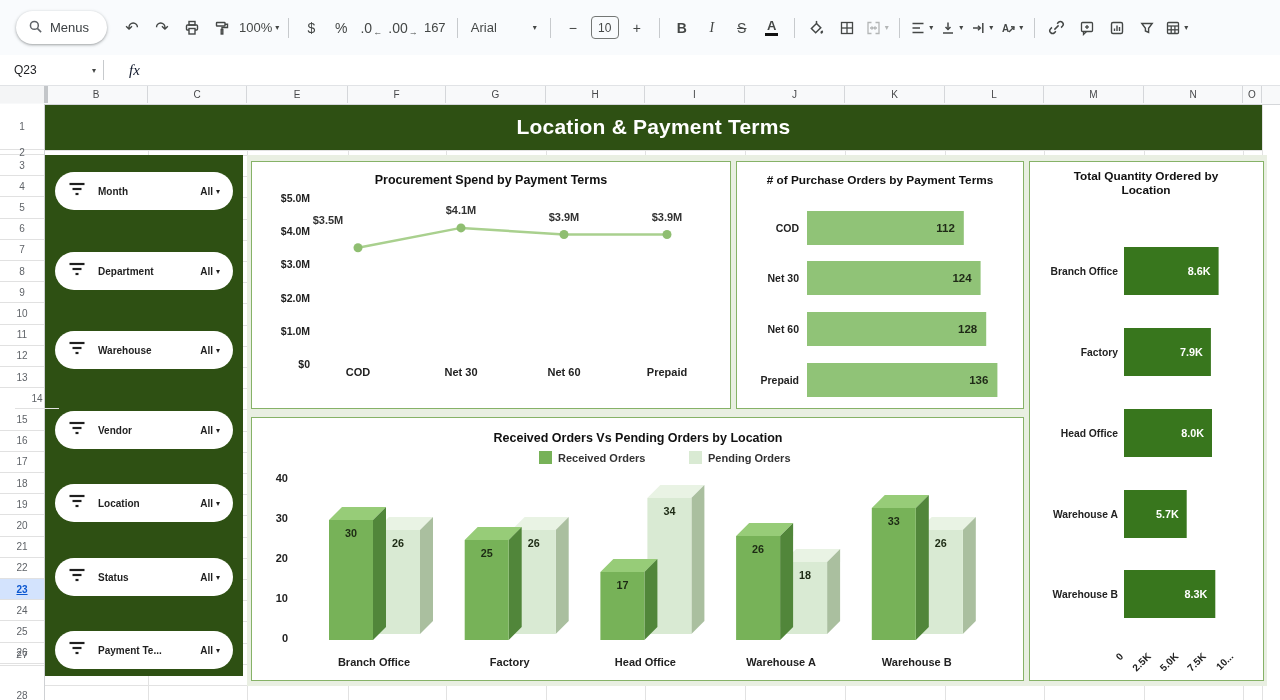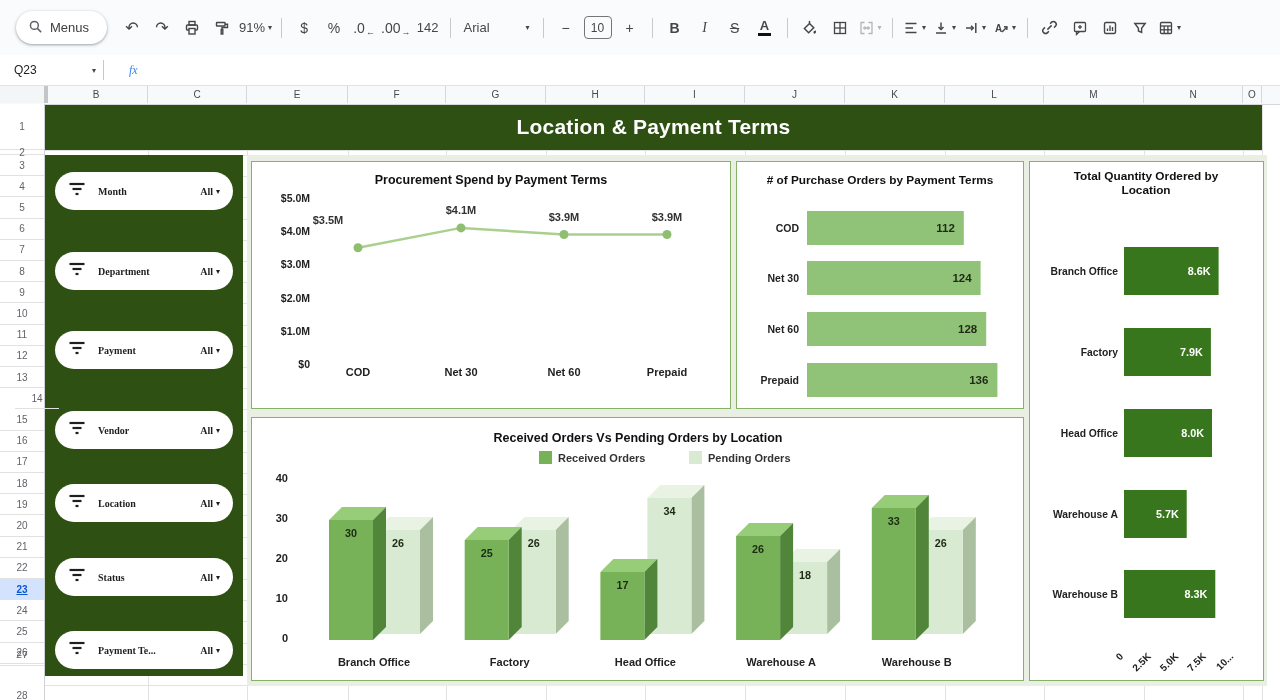--- a/index.html
+++ b/index.html
@@ -22,41 +22,41 @@
   .fs-box{width:26px;height:21px;border:1px solid #747775;border-radius:4px;display:flex;align-items:center;
           justify-content:center;font-size:12px;color:#444746;margin:0 3px;}
   .sub-arrow{font-size:9px;margin-top:8px;margin-left:1px;}
   .a-color{display:flex;flex-direction:column;align-items:center;line-height:12px;}
   .a-color .bar{width:13px;height:3px;background:#111;margin-top:1px;}
 
   
   .formula-bar{position:absolute;left:0;top:55px;width:1280px;height:30px;background:#fff;
                border-bottom:1px solid #e1e3e6;display:flex;align-items:center;z-index:10;}
   .name-box{width:82px;padding-left:14px;font-size:12px;color:#202124;display:flex;align-items:center;justify-content:space-between;}
-  .fx{font-style:italic;font-size:12px;color:#3b82f6;margin-left:18px;font-family:"Liberation Serif",serif;}
+  .fx{font-style:italic;font-size:15px;color:#0f172a;margin-left:18px;font-family:"Liberation Serif",serif;}
 
   
   .col-header-row{position:absolute;left:0;top:85px;width:1280px;height:19px;background:#f8f9fa;
                   border-bottom:1px solid #d5d7da;z-index:6;}
   .col-cell{position:absolute;top:0;height:18px;border-right:1px solid #d5d7da;font-size:10px;color:#47484a;
             display:flex;align-items:center;justify-content:center;}
   .corner-cell{position:absolute;left:0;top:0;width:44px;height:18px;background:#f4f5f6;border-right:4px solid #c3c6c9;}
   .row-headers{position:absolute;left:0;top:104px;width:44px;bottom:0;background:#fff;border-right:1px solid #cfd1d4;z-index:6;}
   .row-cell{position:absolute;left:0;width:44px;border-bottom:1px solid #e1e1e1;font-size:10px;color:#5f6368;
             display:flex;align-items:center;justify-content:center;box-sizing:border-box;}
   .row-cell.selected{background:#d3e3fd;color:#0b57d0;font-weight:700;text-decoration:underline;}
   .gridlines{position:absolute;left:0;top:104px;width:1280px;height:596px;z-index:1;}
   .vline{position:absolute;width:1px;background:#e2e2e2;}
   .hline{position:absolute;height:1px;background:#e2e2e2;}
 
   
   .dash-title{position:absolute;left:45px;top:104px;width:1217px;height:46px;background:var(--dark-green);
               display:flex;align-items:center;justify-content:center;z-index:2;}
   .dash-title span{color:#fff;font-weight:700;font-size:21px;letter-spacing:.2px;}
-  .sidebar{position:absolute;left:45px;top:155px;width:198px;height:521px;background:var(--dark-green);z-index:2;font-family:Liberation Serif, serif;}
+  .sidebar{position:absolute;left:45px;top:155px;width:198px;height:521px;background:var(--dark-green);z-index:2;}
   .canvas-bg{position:absolute;left:247px;top:155px;width:1020px;height:531px;background:var(--canvas-green);z-index:2;}
   .filter-pill{position:absolute;left:10px;width:178px;height:38px;background:#fff;border-radius:19px;
                display:flex;align-items:center;padding:0 13px;box-sizing:border-box;cursor:pointer;}
   .filter-pill .flabel{flex:1;font-size:10px;font-weight:700;color:#1f1f1f;margin-left:12px;white-space:nowrap;overflow:hidden;}
   .filter-pill .fval{font-size:10px;font-weight:700;color:#1f1f1f;}
   .filter-pill .caret{color:#1f1f1f;font-size:8px;}
   .panel{position:absolute;background:#fff;border:1px solid var(--panel-border);box-sizing:border-box;z-index:3;}
   .panel svg{position:absolute;left:0;top:0;}
 </style>
 </head>
@@ -86,40 +86,40 @@
       </svg>
   </div>
   <div class="tb-btn">
     <svg width="16" height="16" viewBox="0 0 16 16" fill="none" stroke="#444746" stroke-width="1.4">
       <rect x="2.5" y="2.5" width="8.5" height="3.5" rx="0.5"></rect>
         <path d="M11 4.2 h2.5 v3.3 H8 v2"></path>
         <rect x="7.2" y="9.5" width="1.6" height="4.5"></rect>
       </svg>
   </div>
   <div class="tb-btn">
-    <span class="tb-txt">91%</span>
+    <span class="tb-txt">100%</span>
       <span class="caret">▾</span>
   </div>
   <div class="tb-divider"></div>
   <div class="tb-btn">
       <span>$</span>
     </div>
   <div class="tb-btn">
       <span>%</span>
     </div>
   <div class="tb-btn">
     <span>.0</span>
       <span class="sub-arrow">←</span>
   </div>
   <div class="tb-btn">
     <span>.00</span>
       <span class="sub-arrow">→</span>
   </div>
   <div class="tb-btn">
-      <span class="tb-txt">142</span>
+      <span class="tb-txt">167</span>
     </div>
   <div class="tb-divider"></div>
   <div class="tb-btn" style="min-width:66px;justify-content:space-between;padding:0 4px;">
     <span class="tb-txt">Arial</span>
       <span class="caret">▾</span>
   </div>
   <div class="tb-divider"></div>
   <div class="tb-btn">
       <span>−</span>
     </div>
@@ -358,21 +358,21 @@
       <span class="flabel">Department</span>
       <span class="fval">All</span>
       <span class="caret">▾</span>
     </div>
     <div class="filter-pill" style="top: 176px;">
       <span><svg width="18" height="16" viewBox="0 0 18 16" stroke="#1f1f1f" stroke-width="2.2">
           <line x1="1.5" y1="3" x2="16.5" y2="3"></line>
           <line x1="4.5" y1="8" x2="13.5" y2="8"></line>
           <line x1="7.5" y1="13" x2="10.5" y2="13"></line>
         </svg></span>
-      <span class="flabel">Payment</span>
+      <span class="flabel">Warehouse</span>
       <span class="fval">All</span>
       <span class="caret">▾</span>
     </div>
     <div class="filter-pill" style="top: 256px;">
       <span><svg width="18" height="16" viewBox="0 0 18 16" stroke="#1f1f1f" stroke-width="2.2">
           <line x1="1.5" y1="3" x2="16.5" y2="3"></line>
           <line x1="4.5" y1="8" x2="13.5" y2="8"></line>
           <line x1="7.5" y1="13" x2="10.5" y2="13"></line>
         </svg></span>
       <span class="flabel">Vendor</span>

